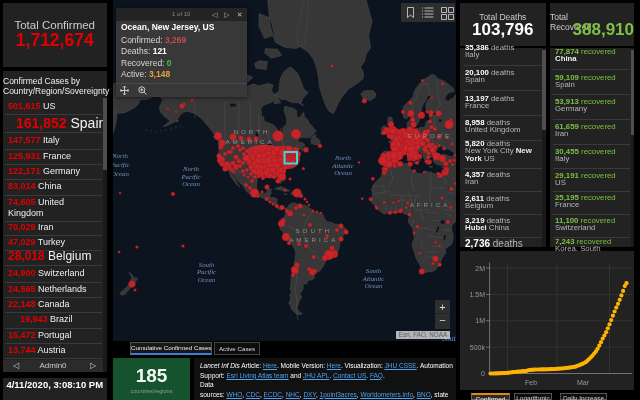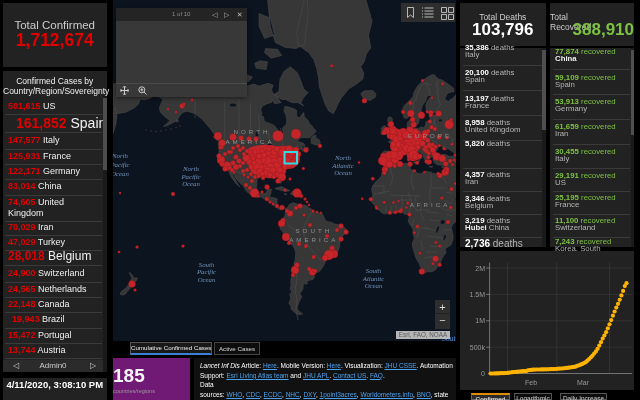--- a/index.html
+++ b/index.html
@@ -447,35 +447,35 @@
     <text x="373.5" y="273.3" class="ol">South</text>
     <text x="373.5" y="280.8" class="ol">Atlantic</text>
     <text x="373.5" y="288.3" class="ol">Ocean</text>
     <text x="449" y="341" class="ol" style="font-size:7.5px;fill:#4f8fd9">Sout</text>
 <rect x="284.5" y="152" width="12.5" height="11.5" fill="none" stroke="#35dbe0" stroke-width="2"></rect>
 </svg>
 <div class="panel" style="left:3px;top:3px;width:103.5px;height:64px"></div>
 <div class="abs" style="left:3px;top:18.5px;width:103.5px;text-align:center;color:#ccc;font-size:11.5px">Total Confirmed</div>
 <div class="abs red" style="left:3px;top:29.5px;width:103.5px;text-align:center;font-size:17.5px;font-weight:bold">1,712,674</div>
 <div class="panel" style="left:3px;top:71px;width:103.5px;height:301px"></div>
-<div class="abs" style="left:3px;top:77px;width:103.5px;text-align:center;color:#f0f0f0;font-size:8.5px;line-height:9.5px">Confirmed Cases by<br>Country/Region/Sovereignty</div>
+<div class="abs" style="left:3px;top:77px;width:103.5px;color:#f0f0f0;font-size:8.5px;line-height:9.5px">Confirmed Cases by<br>Country/Region/Sovereignty</div>
 <div class="abs" style="left:8px;top:100.5px;width:96px;font-size:9px;line-height:11px;color:#f0f0f0"><b class="red">501,615</b> US</div>
 <div class="abs" style="left:16px;top:117.5px;width:96px;font-size:14px;line-height:11px;color:#f0f0f0"><b class="red">161,852</b> Spain</div>
 <div class="abs" style="left:8px;top:135.0px;width:96px;font-size:9px;line-height:11px;color:#f0f0f0"><b class="red">147,577</b> Italy</div>
 <div class="abs" style="left:8px;top:150.8px;width:96px;font-size:9px;line-height:11px;color:#f0f0f0"><b class="red">125,931</b> France</div>
 <div class="abs" style="left:8px;top:166.1px;width:96px;font-size:9px;line-height:11px;color:#f0f0f0"><b class="red">122,171</b> Germany</div>
 <div class="abs" style="left:8px;top:181.0px;width:96px;font-size:9px;line-height:11px;color:#f0f0f0"><b class="red">83,014</b> China</div>
 <div class="abs" style="left:8px;top:197.0px;width:96px;font-size:9px;line-height:11px;color:#f0f0f0"><b class="red">74,605</b> United<br>Kingdom</div>
 <div class="abs" style="left:8px;top:221.7px;width:96px;font-size:9px;line-height:11px;color:#f0f0f0"><b class="red">70,029</b> Iran</div>
 <div class="abs" style="left:8px;top:237.0px;width:96px;font-size:9px;line-height:11px;color:#f0f0f0"><b class="red">47,029</b> Turkey</div>
 <div class="abs" style="left:8px;top:251.10000000000002px;width:96px;font-size:12px;line-height:11px;color:#f0f0f0"><b class="red">28,018</b> Belgium</div>
 <div class="abs" style="left:8px;top:268.1px;width:96px;font-size:9px;line-height:11px;color:#f0f0f0"><b class="red">24,900</b> Switzerland</div>
 <div class="abs" style="left:8px;top:283.9px;width:96px;font-size:9px;line-height:11px;color:#f0f0f0"><b class="red">24,565</b> Netherlands</div>
 <div class="abs" style="left:8px;top:299.2px;width:96px;font-size:9px;line-height:11px;color:#f0f0f0"><b class="red">22,148</b> Canada</div>
-<div class="abs" style="left:12px;top:314.2px;width:96px;font-size:9px;line-height:11px;color:#f0f0f0"><b class="red">19,943</b> Brazil</div>
+<div class="abs" style="left:20px;top:314.2px;width:96px;font-size:9px;line-height:11px;color:#f0f0f0"><b class="red">19,943</b> Brazil</div>
 <div class="abs" style="left:8px;top:330.0px;width:96px;font-size:9px;line-height:11px;color:#f0f0f0"><b class="red">15,472</b> Portugal</div>
 <div class="abs" style="left:8px;top:344.6px;width:96px;font-size:9px;line-height:11px;color:#f0f0f0"><b class="red">13,744</b> Austria</div>
 <div class="abs" style="left:5px;top:114px;width:97px;height:1px;background:#3a3a3a"></div>
 <div class="abs" style="left:5px;top:132px;width:97px;height:1px;background:#3a3a3a"></div>
 <div class="abs" style="left:5px;top:148.5px;width:97px;height:1px;background:#3a3a3a"></div>
 <div class="abs" style="left:5px;top:164px;width:97px;height:1px;background:#3a3a3a"></div>
 <div class="abs" style="left:5px;top:179px;width:97px;height:1px;background:#3a3a3a"></div>
 <div class="abs" style="left:5px;top:194.5px;width:97px;height:1px;background:#3a3a3a"></div>
 <div class="abs" style="left:5px;top:220.5px;width:97px;height:1px;background:#3a3a3a"></div>
 <div class="abs" style="left:5px;top:234.8px;width:97px;height:1px;background:#3a3a3a"></div>
@@ -496,20 +496,22 @@
     <div style="color:#fff;font-size:9.5px;font-weight:bold;margin-top:1px">4/11/2020, 3:08:10 PM</div>
   </div>
 <div class="abs" style="left:116px;top:7.5px;width:130.5px;height:89px;box-shadow:0 1px 4px rgba(0,0,0,.5)">
     <div style="height:13px;background:#242424;position:relative">
       <div style="text-align:center;color:#8a8a8a;font-size:6px;line-height:13px">1 of 10</div>
       <div style="position:absolute;right:29px;top:0;color:#bbb;font-size:7px;line-height:13px">◁</div>
       <div style="position:absolute;right:17px;top:0;color:#bbb;font-size:7px;line-height:13px">▷</div>
       <div style="position:absolute;right:4px;top:0;color:#bbb;font-size:7px;line-height:13px">✕</div>
     </div>
     <div style="height:62px;background:#383838;padding:1.5px 0 0 5px">
+      <div style="color:#fff;font-size:8.5px;font-weight:bold;line-height:11px">Ocean, New Jersey, US</div>
+      <div style="color:#d8d8d8;font-size:8.5px;line-height:11.4px;margin-top:2px">Confirmed: <b style="color:#c84c4c">3,269</b><br>Deaths: <b style="color:#fff">121</b><br>Recovered: <b style="color:#35cc35">0</b><br>Active: <b style="color:#e8a33d">3,148</b></div>
     </div>
     <div style="height:14px;background:#383838;border-top:1px solid #4a4a4a;position:relative">
       <svg style="position:absolute;left:4px;top:2.5px" width="9" height="9" viewBox="0 0 9 9">
         <g stroke="#ccc" stroke-width="1" fill="none">
           <path d="M4.5 0.5 V8.5 M0.5 4.5 H8.5 M3 1.5 L4.5 0 L6 1.5 M3 7.5 L4.5 9 L6 7.5 M1.5 3 L0 4.5 L1.5 6 M7.5 3 L9 4.5 L7.5 6"></path>
         </g>
       </svg>
       <svg style="position:absolute;left:22px;top:2.5px" width="9" height="9" viewBox="0 0 9 9">
         <circle cx="3.8" cy="3.8" r="3" stroke="#ccc" fill="none"></circle>
         <path d="M6 6 L8.5 8.5 M2.3 3.8 H5.3 M3.8 2.3 V5.3" stroke="#ccc" fill="none"></path>
@@ -524,36 +526,36 @@
       <path d="M40.5 4.5 h5 v5 h-5 Z M47.5 4.5 h5 v5 h-5 Z M40.5 11.5 h5 v5 h-5 Z M47.5 11.5 h5 v5 h-5 Z"></path>
     </g>
   </svg>
 <div class="abs" style="left:435px;top:300px;width:15px;height:29px;background:#2e2e2e;color:#ddd;font-size:11px;text-align:center">
     <div style="height:14px;line-height:14px;border-bottom:1px solid #222">+</div>
     <div style="height:14px;line-height:13px">−</div>
   </div>
 <div class="abs" style="left:396px;top:330.5px;width:54px;height:8px;background:rgba(210,210,210,0.85);color:#5a5a5a;font-size:6.3px;line-height:8px;text-align:center">Esri, FAO, NOAA</div>
 <div class="abs" style="left:130px;top:342px;width:82px;height:13px;background:#181818;border:1px solid #555;border-bottom:2px solid #3b7fd4;color:#eee;font-size:6.2px;line-height:10px;text-align:center;white-space:nowrap">Cumulative Confirmed Cases</div>
 <div class="abs" style="left:214px;top:342px;width:46px;height:13px;background:#0d0d0d;border:1px solid #444;color:#ddd;font-size:6.2px;line-height:11px;text-align:center;white-space:nowrap">Active Cases</div>
-<div class="abs" style="left:113px;top:358px;width:77px;height:42px;background:#701a75;">
+<div class="abs" style="left:113px;top:358px;width:77px;height:42px;background:#14532d;text-align:center">
     <div style="color:#f5f5f5;font-size:19px;font-weight:bold;padding-top:7px">185</div>
     <div style="color:#999;font-size:5.5px;margin-top:1px">countries/regions</div>
   </div>
 <div class="abs" style="left:194px;top:358px;width:262px;height:42px;background:#111;color:#fff;font-size:6.5px;line-height:9.6px;padding:3px 0 0 6px;white-space:nowrap;overflow:hidden"><i>Lancet Inf Dis</i> Article: <a>Here</a>. Mobile Version: <a>Here</a>. Visualization: <a>JHU CSSE</a>. Automation<br>Support: <a>Esri Living Atlas team</a> and <a>JHU APL</a>. <a>Contact US</a>. <a>FAQ</a>.<br>Data<br>sources: <a>WHO</a>, <a>CDC</a>, <a>ECDC</a>, <a>NHC</a>, <a>DXY</a>, <a>1point3acres</a>, <a>Worldometers.info</a>, <a>BNO</a>, state</div>
 <div class="panel" style="left:460px;top:3px;width:85.5px;height:43px"></div>
 <div class="abs" style="left:460px;top:11.5px;width:85.5px;text-align:center;color:#ccc;font-size:8.5px">Total Deaths</div>
 <div class="abs" style="left:460px;top:20px;width:85.5px;text-align:center;color:#fff;font-size:17px;font-weight:bold">103,796</div>
 <div class="panel" style="left:460px;top:48px;width:85.5px;height:199px;overflow:hidden"></div>
 <div class="abs" style="left:465px;top:43.5px;width:74px;font-size:7.8px;line-height:7.4px;color:#fff"><b>35,386</b> <span style="color:#b5b5b5">deaths</span><br><span style="color:#b5b5b5">Italy</span></div>
 <div class="abs" style="left:465px;top:69.0px;width:74px;font-size:7.8px;line-height:7.4px;color:#fff"><b>20,100</b> <span style="color:#b5b5b5">deaths</span><br><span style="color:#b5b5b5">Spain</span></div>
 <div class="abs" style="left:465px;top:94.5px;width:74px;font-size:7.8px;line-height:7.4px;color:#fff"><b>13,197</b> <span style="color:#b5b5b5">deaths</span><br><span style="color:#b5b5b5">France</span></div>
 <div class="abs" style="left:465px;top:119.0px;width:74px;font-size:7.8px;line-height:7.4px;color:#fff"><b>8,958</b> <span style="color:#b5b5b5">deaths</span><br><span style="color:#b5b5b5">United Kingdom</span></div>
-<div class="abs" style="left:465px;top:140.0px;width:74px;font-size:7.8px;line-height:7.4px;color:#fff"><b>5,820</b> <span style="color:#b5b5b5">deaths</span><br></div>
+<div class="abs" style="left:465px;top:140.0px;width:74px;font-size:7.8px;line-height:7.4px;color:#fff"><b>5,820</b> <span style="color:#b5b5b5">deaths</span><br><span style="color:#b5b5b5">New York City <b style="color:#eee">New York</b> US</span></div>
 <div class="abs" style="left:465px;top:171.0px;width:74px;font-size:7.8px;line-height:7.4px;color:#fff"><b>4,357</b> <span style="color:#b5b5b5">deaths</span><br><span style="color:#b5b5b5">Iran</span></div>
-<div class="abs" style="left:465px;top:194.5px;width:74px;font-size:7.8px;line-height:7.4px;color:#fff"><b>3,346</b> <span style="color:#b5b5b5">deaths</span><br><span style="color:#b5b5b5">Belgium</span></div>
+<div class="abs" style="left:465px;top:194.5px;width:74px;font-size:7.8px;line-height:7.4px;color:#fff"><b>2,611</b> <span style="color:#b5b5b5">deaths</span><br><span style="color:#b5b5b5">Belgium</span></div>
 <div class="abs" style="left:465px;top:216.5px;width:74px;font-size:7.8px;line-height:7.4px;color:#fff"><b>3,219</b> <span style="color:#b5b5b5">deaths</span><br><span style="color:#b5b5b5"><b style="color:#eee">Hubei</b> China</span></div>
 <div class="abs" style="left:465px;top:240.0px;width:74px;font-size:10px;line-height:7.4px;color:#fff"><b>2,736</b> <span style="color:#b5b5b5">deaths</span></div>
 <div class="abs" style="left:463px;top:64.5px;width:79px;height:1px;background:#3a3a3a"></div>
 <div class="abs" style="left:463px;top:90px;width:79px;height:1px;background:#3a3a3a"></div>
 <div class="abs" style="left:463px;top:115px;width:79px;height:1px;background:#3a3a3a"></div>
 <div class="abs" style="left:463px;top:139.5px;width:79px;height:1px;background:#3a3a3a"></div>
 <div class="abs" style="left:463px;top:167.5px;width:79px;height:1px;background:#3a3a3a"></div>
 <div class="abs" style="left:463px;top:191px;width:79px;height:1px;background:#3a3a3a"></div>
 <div class="abs" style="left:463px;top:214px;width:79px;height:1px;background:#3a3a3a"></div>
 <div class="abs" style="left:463px;top:237px;width:79px;height:1px;background:#3a3a3a"></div>

